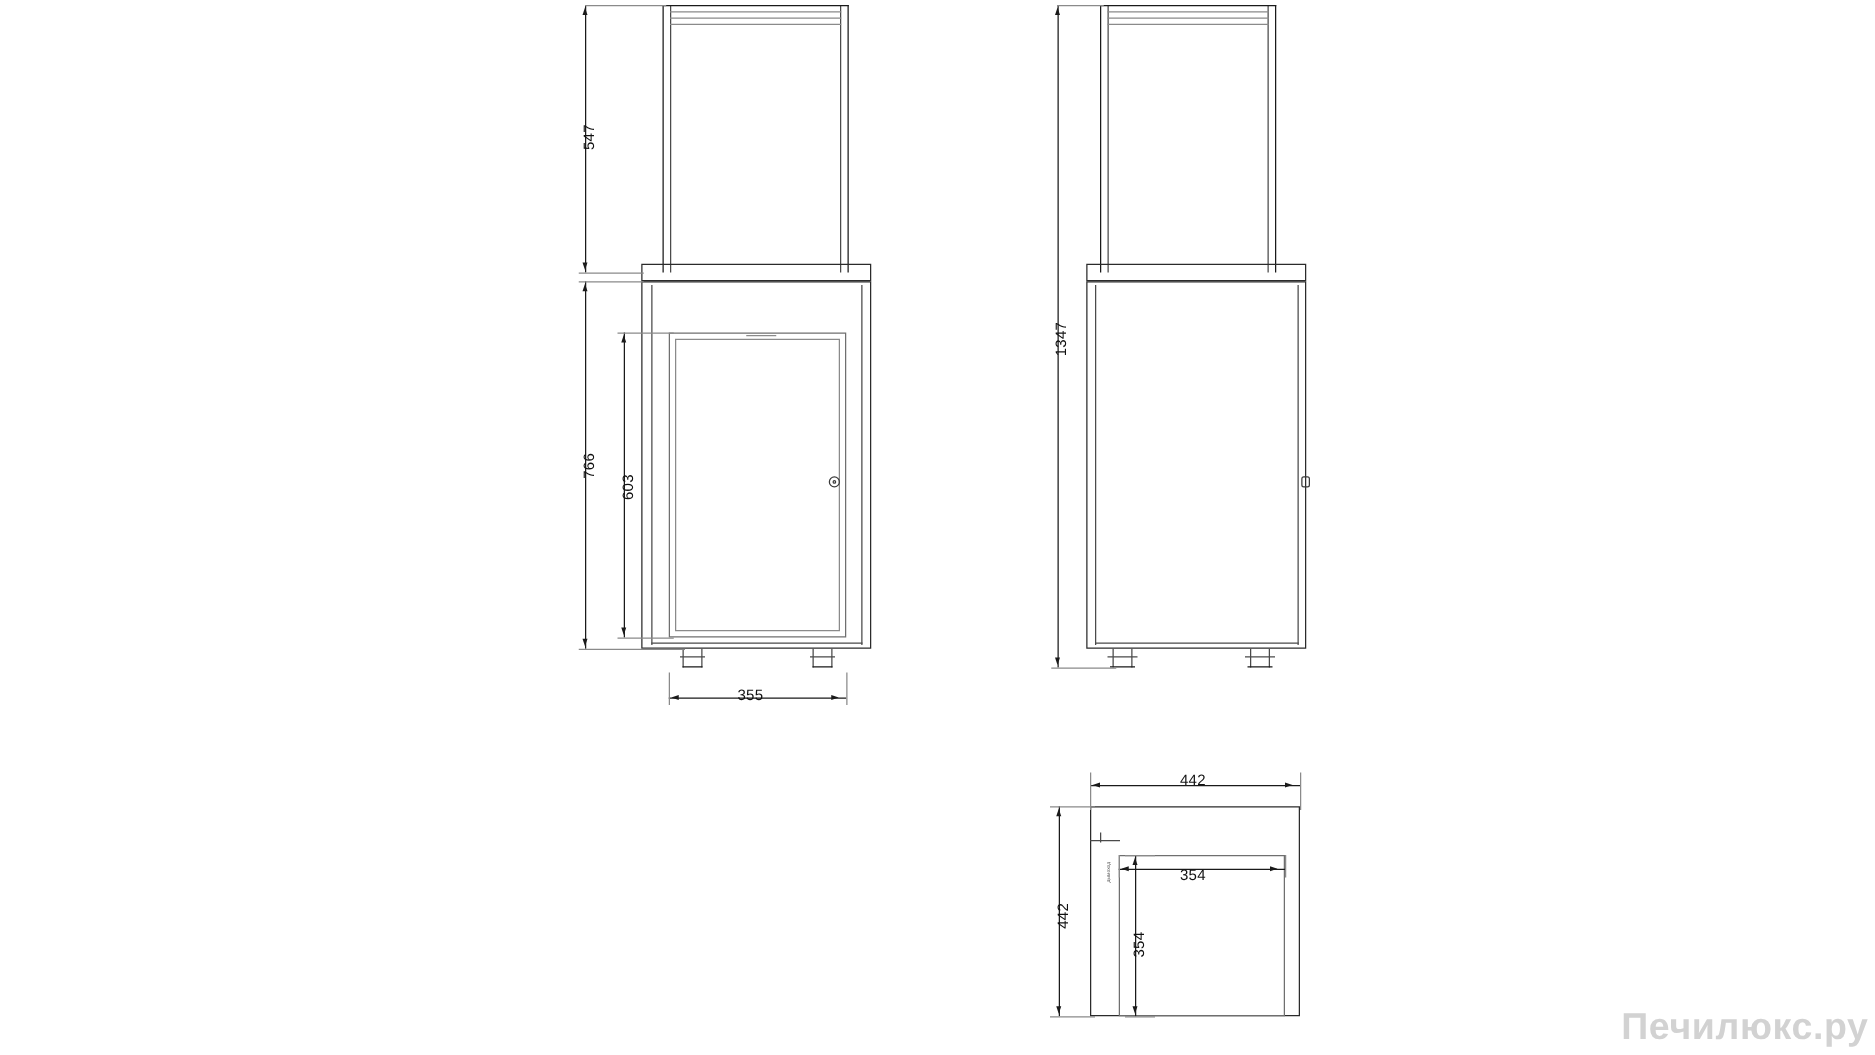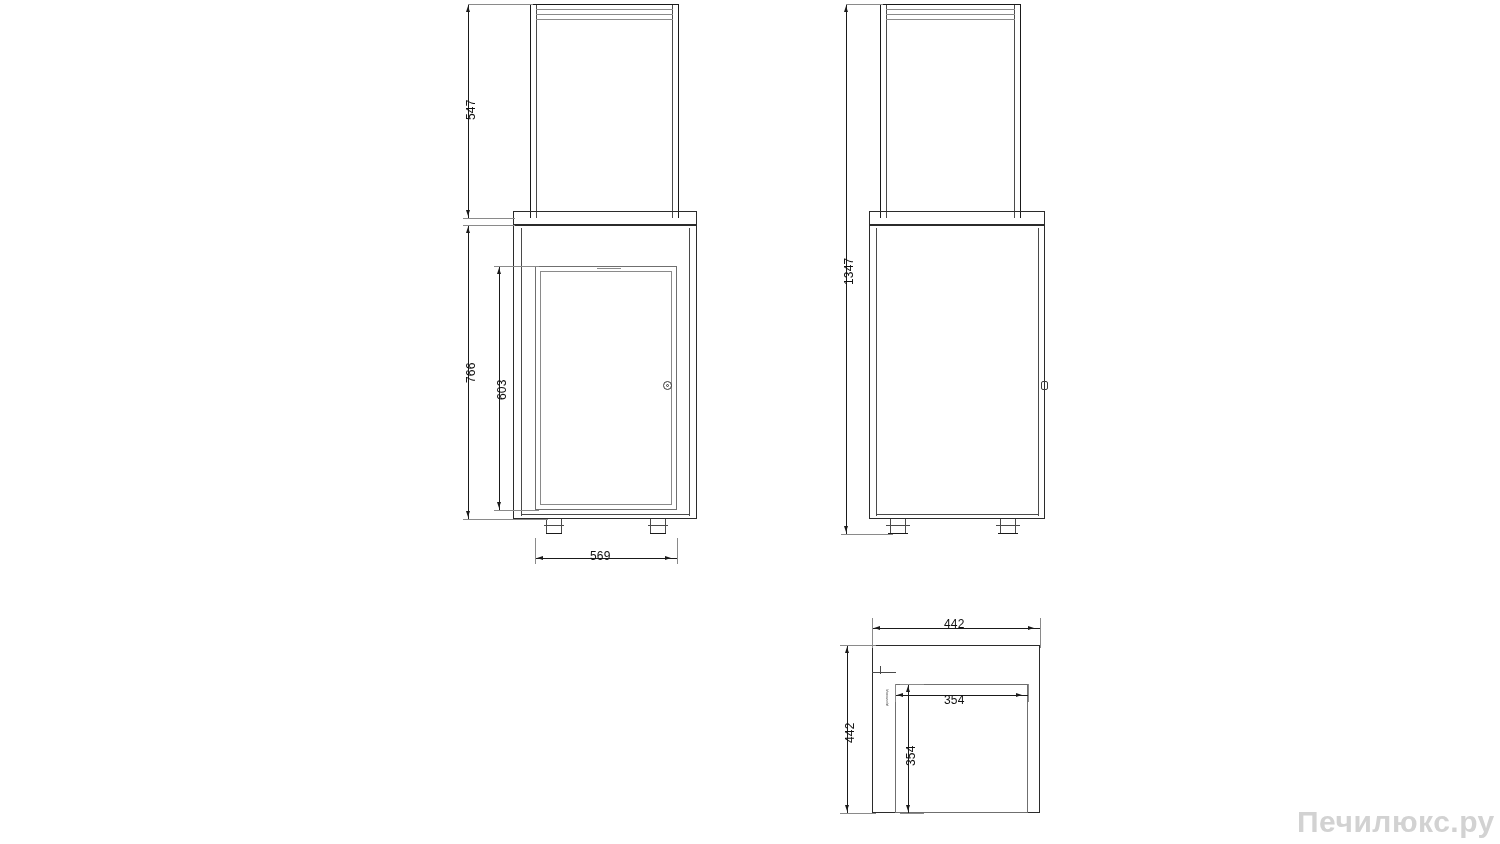--- a/index.html
+++ b/index.html
@@ -152,21 +152,21 @@
     <div class="ln h lite" style="left:494px; top:510px; width:45px;"></div>
     <div class="arrowv arrow-up" style="left:497px; top:268px;"></div>
     <div class="arrowv arrow-down" style="left:497px; top:502px;"></div>
     <div class="dim-text rot" style="left:495px; top:400px;">603</div>
 
     <div class="ln h" style="left:535px; top:558px; width:142px;"></div>
     <div class="ln v lite" style="left:535px; top:538px; height:26px;"></div>
     <div class="ln v lite" style="left:677px; top:538px; height:26px;"></div>
     <div class="arrowh arrow-left" style="left:537px; top:556px;"></div>
     <div class="arrowh arrow-right" style="left:665px; top:556px;"></div>
-    <div class="dim-text" style="left:590px; top:549px;">569</div>
+    <div class="dim-text" style="left:590px; top:549px;">355</div>
   </div>
 
   <div>
 
     <div class="ln v" style="left:880px; top:4px; height:214px;"></div>
     <div class="ln v thin" style="left:886px; top:4px; height:214px;"></div>
     <div class="ln v thin" style="left:1014px; top:4px; height:214px;"></div>
     <div class="ln v" style="left:1020px; top:4px; height:214px;"></div>
     <div class="ln h" style="left:880px; top:4px; width:141px;"></div>
     <div class="ln h lite" style="left:886px; top:9px; width:129px;"></div>

